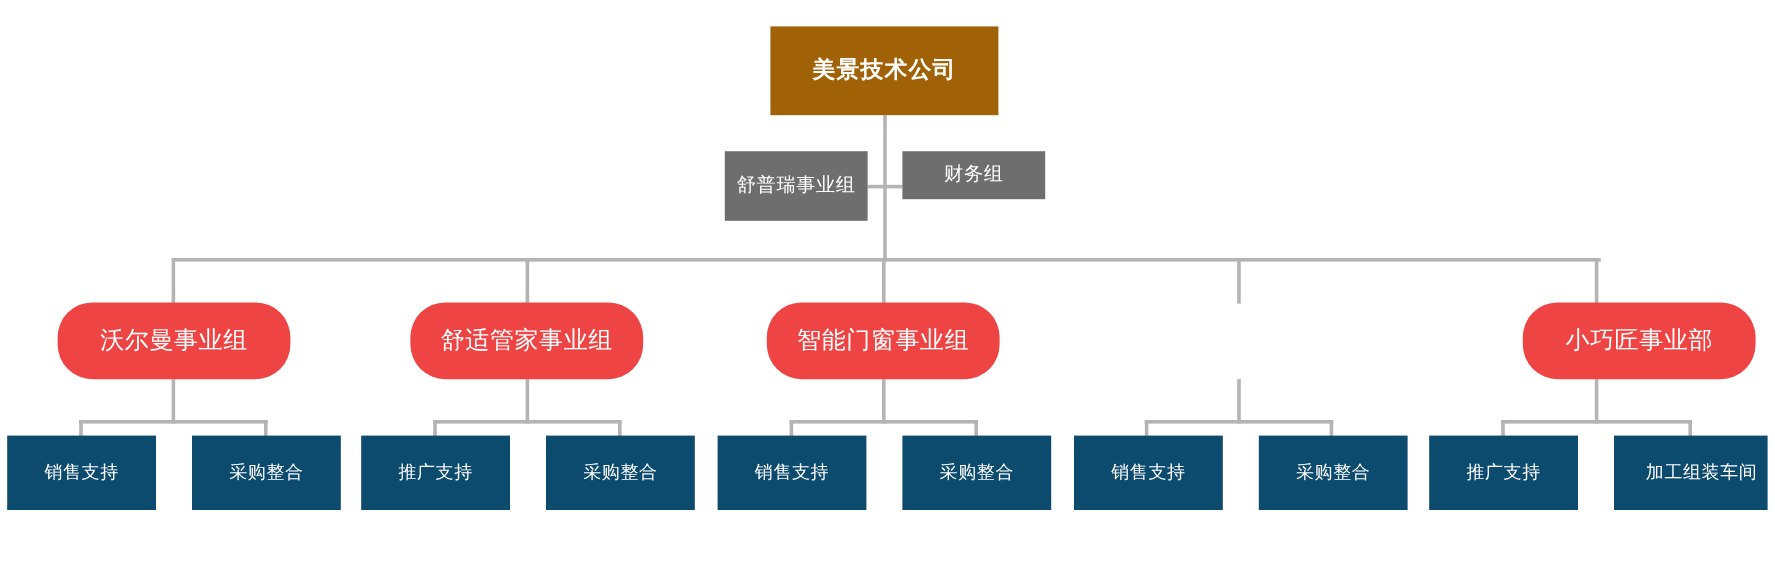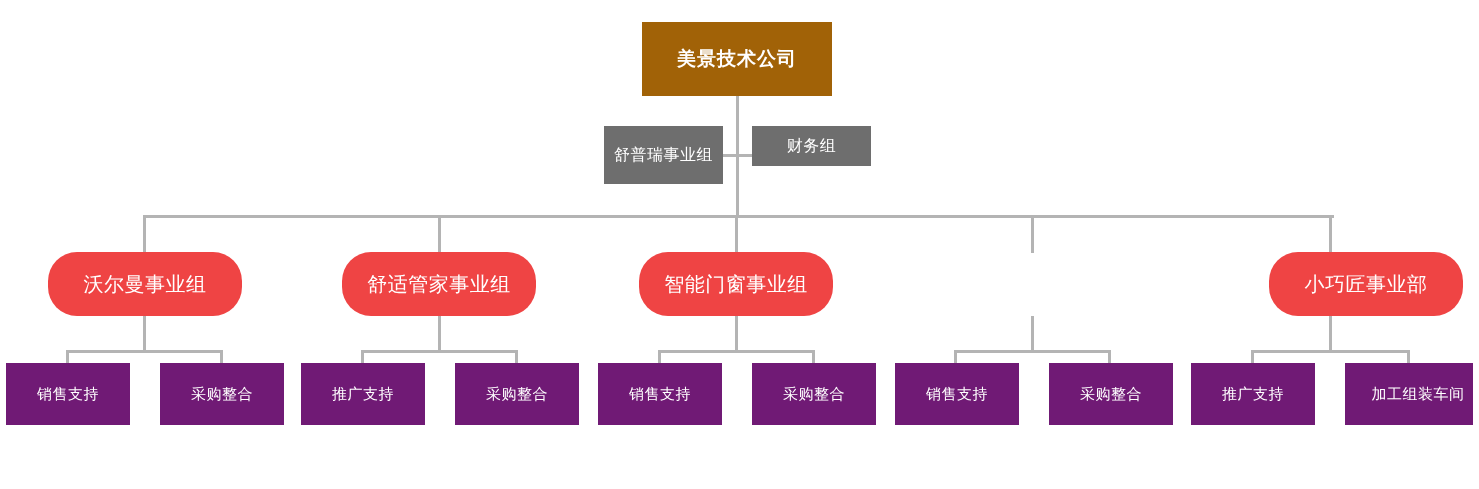--- a/index.html
+++ b/index.html
@@ -40,21 +40,21 @@
   .node-staff {
     background: #6E6E6E;
     font-size: 16px;
   }
   .node-division {
     background: #ef4444;
     font-size: 20px;
     border-radius: 29px;
   }
   .node-leaf {
-    background: #701a75;
+    background: #0c4a6e;
     font-size: 15px;
   }
   .connector {
     position: absolute;
     background: #B4B4B4;
     z-index: 1;
   }
   .conn-v { width: 3px; }
   .conn-h { height: 3px; }
 </style>

